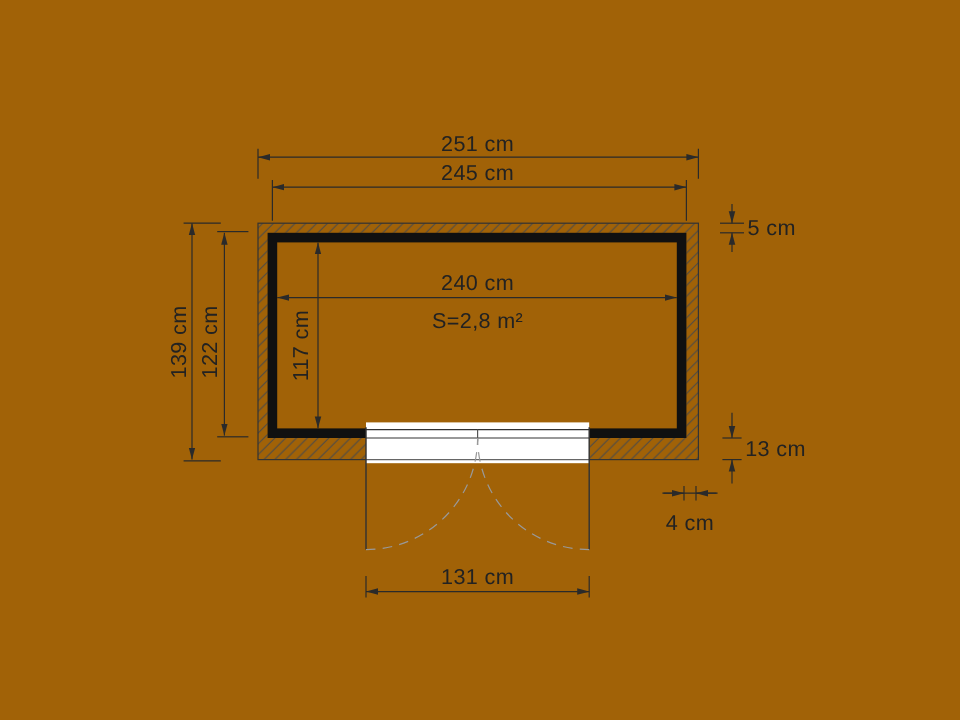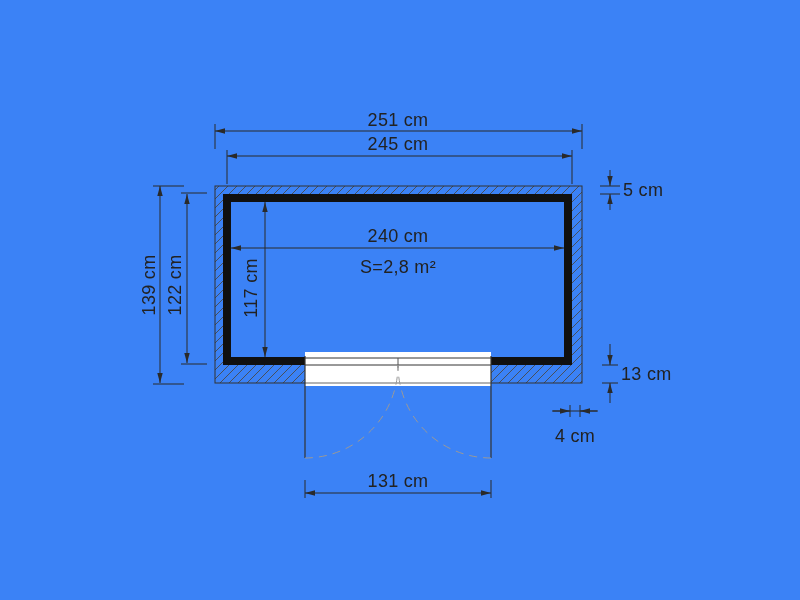--- a/index.html
+++ b/index.html
@@ -1,20 +1,20 @@
 <!DOCTYPE html>
 <html><head>
 <meta charset="utf-8">
 <style>
   html, body { margin: 0; padding: 0; background: #ffffff; }
   .canvas {
     position: relative;
     width: 800px;
     height: 600px;
-    background: #3b82f6;
+    background: #a16207;
     overflow: hidden;
   }
   svg { display: block; }
   text {
     font-family: "Liberation Sans", "DejaVu Sans", sans-serif;
     font-size: 18px;
     fill: #222222;
     letter-spacing: 0.3px;
   }
 </style>

